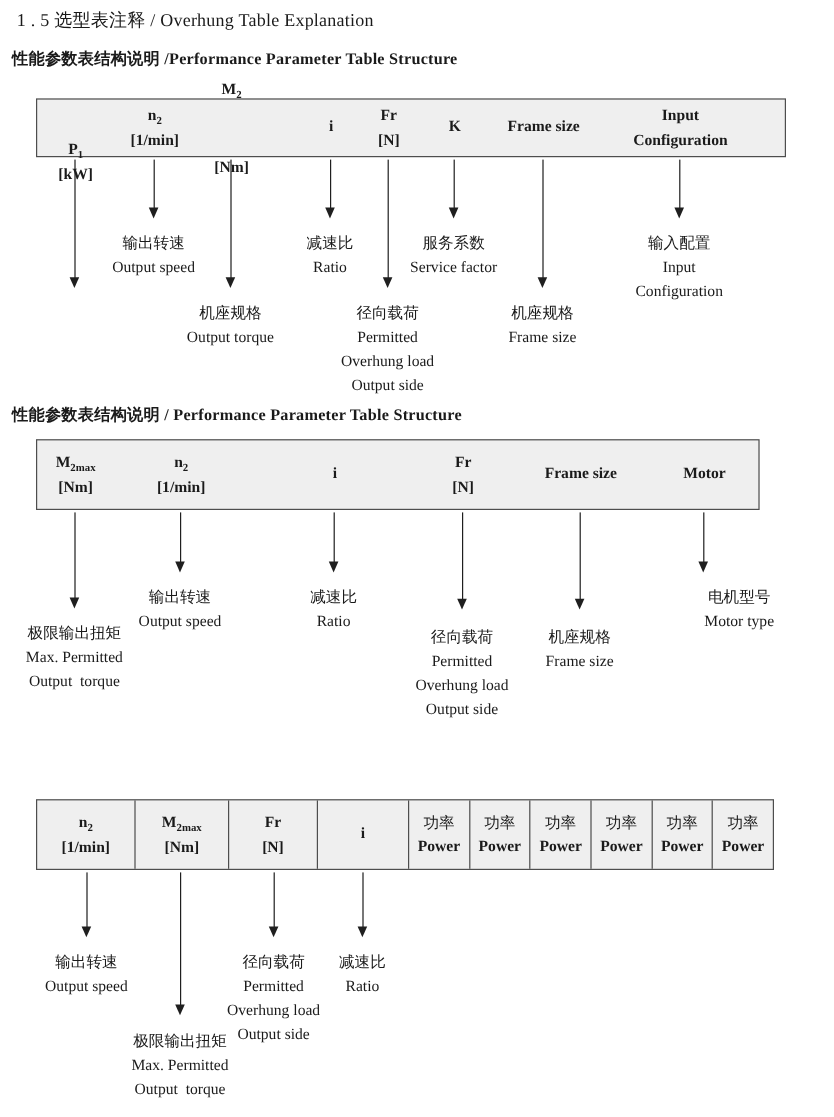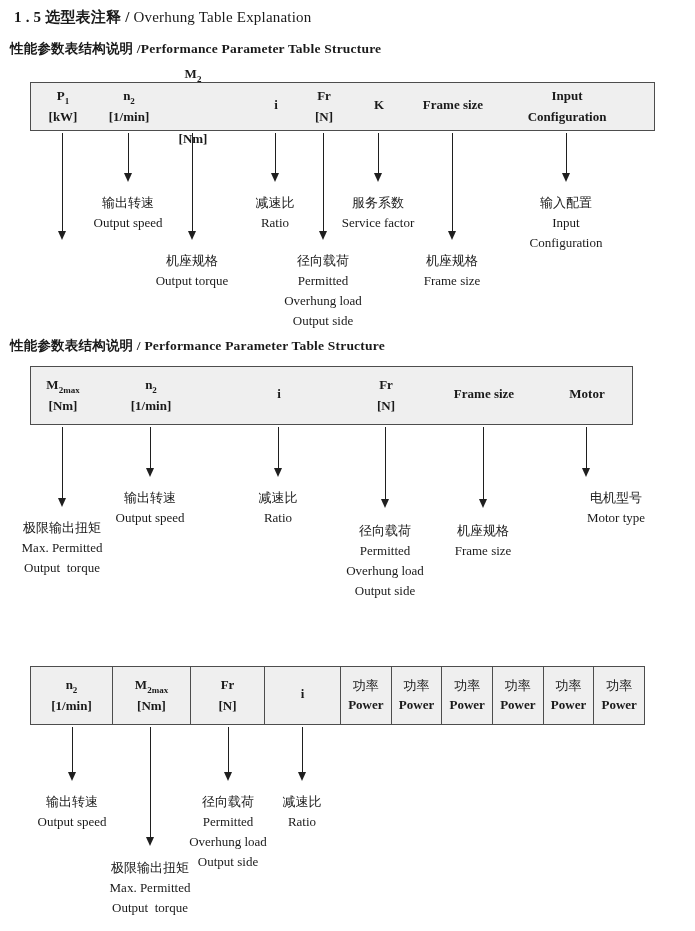--- a/index.html
+++ b/index.html
@@ -1,19 +1,19 @@
 <!DOCTYPE html>
 <html><head>
 <meta charset="utf-8">
 <style>
   html,body{margin:0;padding:0;background:#fff;}
   .page{position:relative;width:695px;height:931px;background:#ffffff;overflow:hidden;
         font-family:"Liberation Serif",serif;color:#1a1a1a;}
   .h-title{position:absolute;left:14px;top:8px;font-size:15px;letter-spacing:.2px;}
-  .h-title .zh{font-weight:bold;}
+  .h-title .zh{font-weight:normal;}
   .h-sec{position:absolute;left:10px;font-size:13.5px;font-weight:bold;letter-spacing:.2px;}
   .tbox{position:absolute;background:#efefef;border:1px solid #4d4d4d;box-sizing:border-box;}
   .titem{position:absolute;top:0;height:100%;transform:translateX(-50%);
          display:flex;flex-direction:column;justify-content:center;align-items:center;gap:5px;}
   .sym{font-size:13px;font-weight:bold;line-height:14px;white-space:nowrap;}
   .sym sub{font-size:9px;line-height:1;}
   .unit{font-size:13px;font-weight:bold;line-height:14px;white-space:nowrap;}
   .unit:empty{display:none;}
   .t3{display:flex;}
   .t3cell{display:flex;flex-direction:column;justify-content:center;align-items:center;gap:5px;
@@ -32,21 +32,21 @@
 <div class="page">
 
   <div class="h-title">
     <span class="zh">1 . 5 选型表注释 /</span>
     <span class="en">Overhung Table Explanation</span>
   </div>
 
   <div class="h-sec" style="top:40px;">性能参数表结构说明 /Performance Parameter Table Structure</div>
 
   <div class="tbox" style="left:30px;top:82px;width:625px;height:49px;">
-    <div class="titem" style="left:32px;">
+    <div class="titem" style="left:32px;margin-top:28px;">
       <div class="sym"><span>P</span><sub>1</sub></div>
       <div class="unit">[kW]</div>
     </div>
     <div class="titem" style="left:98px;">
       <div class="sym"><span>n</span><sub>2</sub></div>
       <div class="unit">[1/min]</div>
     </div>
     <div class="titem" style="left:162px;gap:48px;">
       <div class="sym"><span>M</span><sub>2</sub></div>
       <div class="unit">[Nm]</div>

